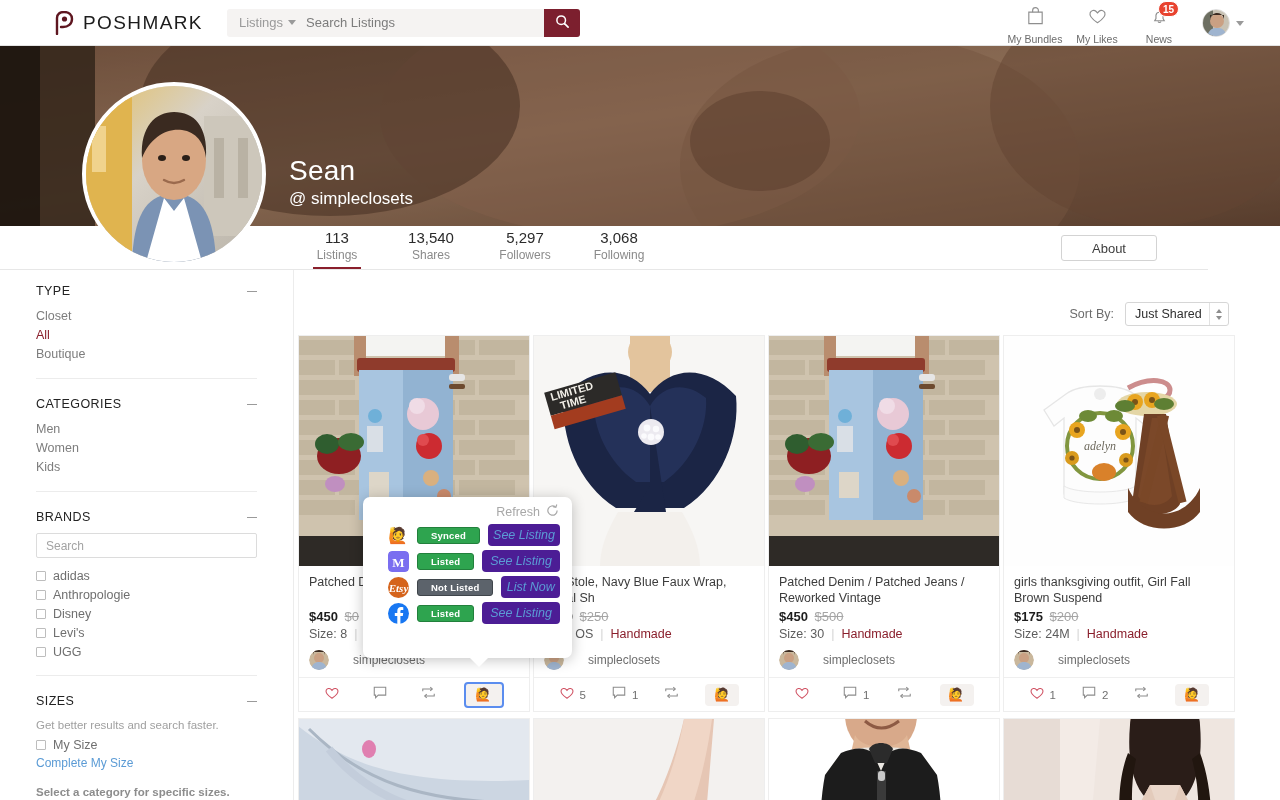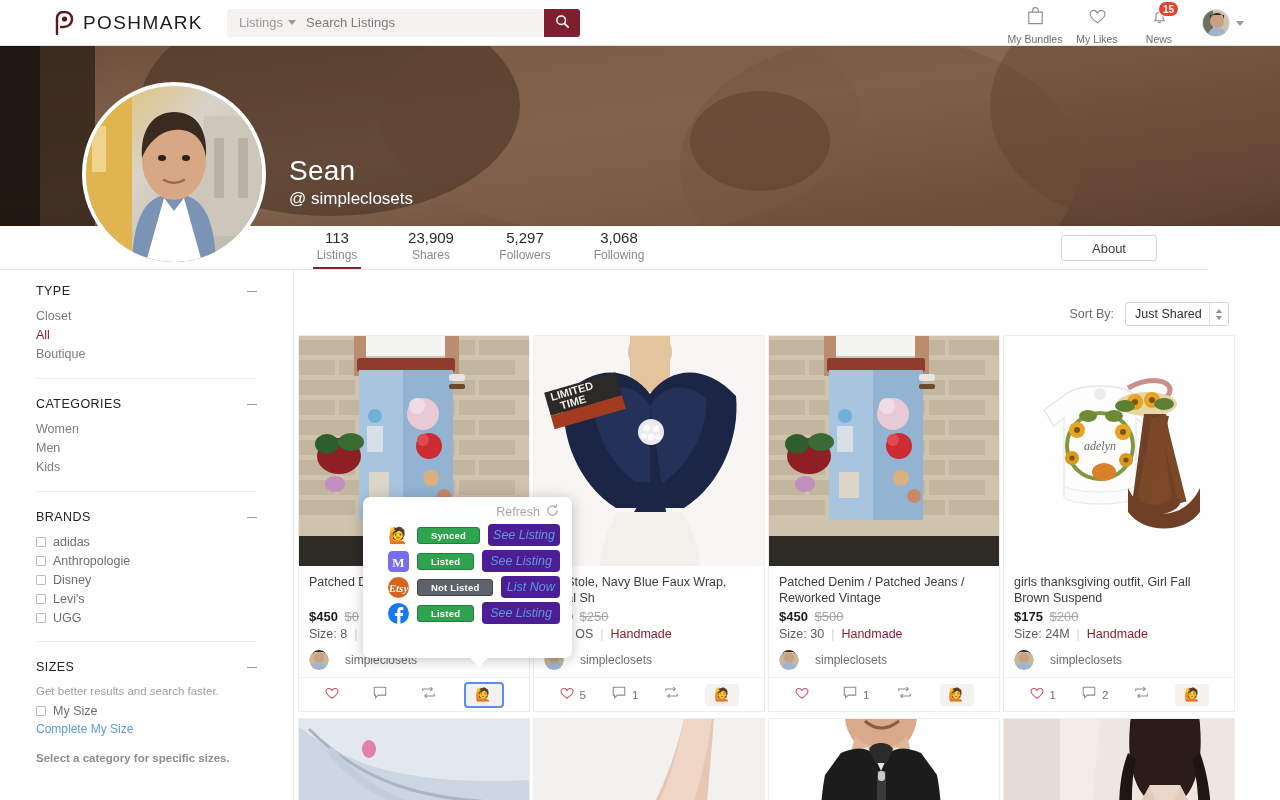--- a/index.html
+++ b/index.html
@@ -174,21 +174,21 @@
   .card-title {
     font-size: 12.5px; color: #3c3c3c; line-height: 16px; height: 32px;
     overflow: hidden;
   }
   .card-price { margin-top: 3px; font-size: 13px; color: #1d1d1d; font-weight: bold; }
   .card-price s { color: #a5a5a5; font-weight: normal; margin-left: 3px; }
   .card-meta { font-size: 12.5px; color: #5c5c5c; margin-top: 3px; display:flex; align-items:center; gap:7px;}
   .card-meta .sep { color: #d5d5d5; }
   .card-meta .tag { color: #8a1f2c; }
   .card-user {
-    display: flex; align-items: center; gap: 16px; padding: 4px 10px 7px 10px;
+    display: flex; align-items: center; gap: 24px; padding: 4px 10px 7px 10px;
   }
   .card-user-av { width: 20px; height: 20px; border-radius: 50%; overflow: hidden; }
   .card-user-name { font-size: 12px; color: #6e6e6e; }
   .card-actions {
     border-top: 1px solid #efefef; height: 34px; display: flex;
     align-items: center; justify-content: space-around; padding: 0 12px;
   }
   .act { display: flex; align-items: center; gap: 5px; cursor: pointer; }
   .act-count { font-size: 11.5px; color: #707070; }
   .pin-btn {
@@ -356,21 +356,21 @@
   </svg>
 </div>
 
 <div class="statsbar">
   <div class="stats">
     <div class="stat active">
       <div class="stat-num">113</div>
       <div class="stat-lbl">Listings</div>
     </div>
     <div class="stat">
-      <div class="stat-num">23,909</div>
+      <div class="stat-num">13,540</div>
       <div class="stat-lbl">Shares</div>
     </div>
     <div class="stat">
       <div class="stat-num">5,297</div>
       <div class="stat-lbl">Followers</div>
     </div>
     <div class="stat">
       <div class="stat-num">3,068</div>
       <div class="stat-lbl">Following</div>
     </div>
@@ -388,30 +388,31 @@
     <div class="facet-opt">Closet</div>
     <div class="facet-opt sel">All</div>
     <div class="facet-opt">Boutique</div>
   </div>
 
   <div class="facet">
     <div class="facet-head">
       <span class="facet-title">CATEGORIES</span>
       <i class="facet-minus"></i>
     </div>
+    <div class="facet-opt">Men</div>
     <div class="facet-opt">Women</div>
-    <div class="facet-opt">Men</div>
     <div class="facet-opt">Kids</div>
   </div>
 
   <div class="facet">
     <div class="facet-head">
       <span class="facet-title">BRANDS</span>
       <i class="facet-minus"></i>
     </div>
+    <input class="facet-search" value="" placeholder="Search" style="">
     <div class="cbrow">
       <i class="cbox"></i>
       <span>adidas</span>
     </div>
     <div class="cbrow">
       <i class="cbox"></i>
       <span>Anthropologie</span>
     </div>
     <div class="cbrow">
       <i class="cbox"></i>

